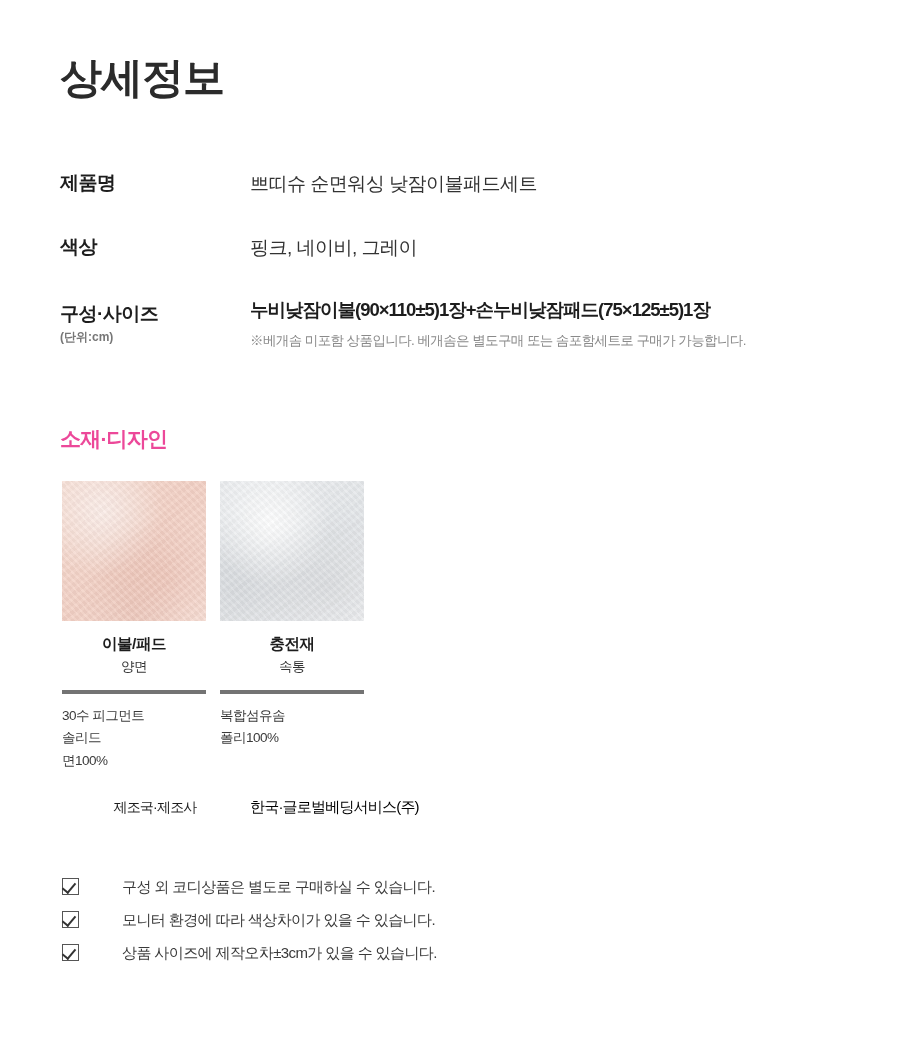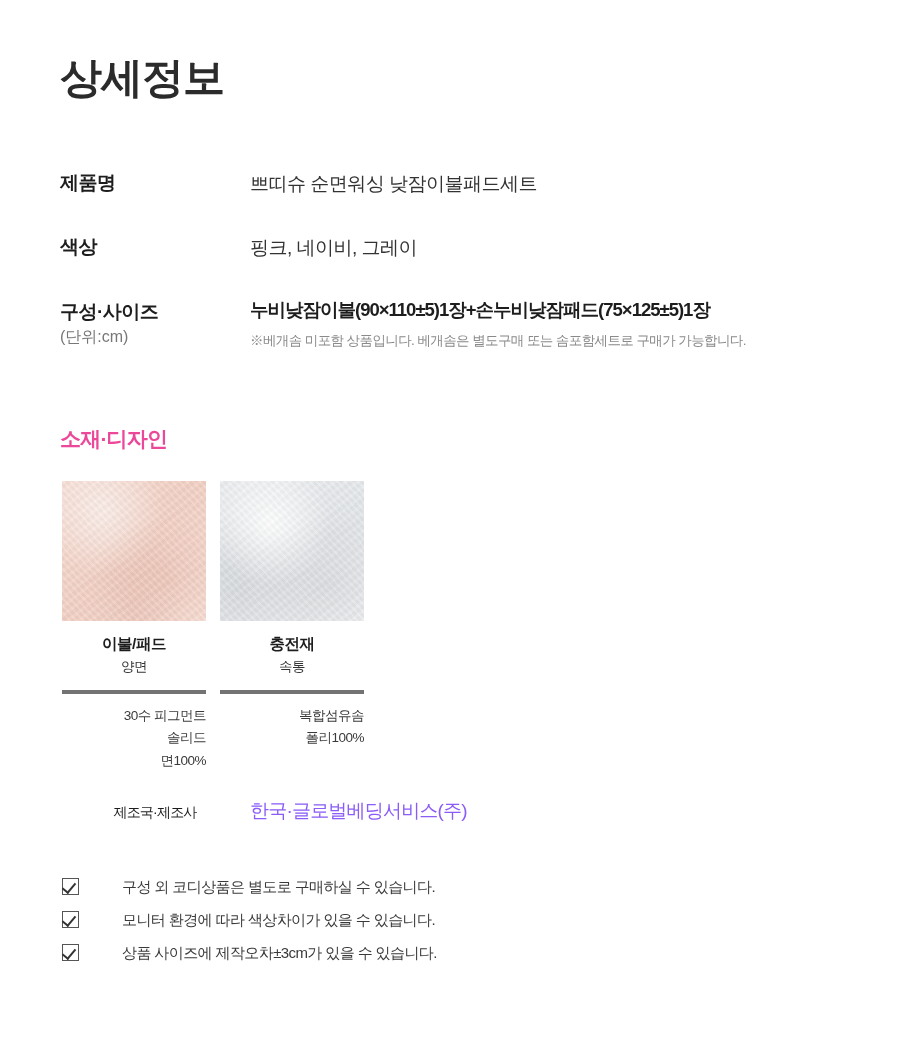--- a/index.html
+++ b/index.html
@@ -50,22 +50,22 @@
     width: 190px;
     flex: 0 0 190px;
     font-size: 19px;
     font-weight: bold;
     color: #1d1d1d;
     letter-spacing: -0.5px;
     line-height: 1.3;
   }
   .spec-label .unit {
     display: block;
-    font-size: 16px;
-    font-weight: normal;
+    font-size: 12px;
+    font-weight: bold;
     color: #777777;
     margin-top: 3px;
     letter-spacing: 0;
   }
   .spec-value {
     flex: 1;
     font-size: 19px;
     color: #333333;
     letter-spacing: -0.5px;
     line-height: 1.35;
@@ -148,21 +148,21 @@
     line-height: 1.35;
   }
   .swatch-sub {
     font-size: 13.5px;
     color: #333333;
     letter-spacing: -0.5px;
     line-height: 1.5;
     margin-top: 2px;
   }
   .swatch-detail {
-    text-align: right;
+    text-align: left;
     padding-top: 11px;
     font-size: 13.5px;
     color: #3a3a3a;
     letter-spacing: -0.5px;
     line-height: 1.65;
   }
 
   
   .maker-row {
     position: absolute;
@@ -174,22 +174,22 @@
   .maker-label {
     width: 190px;
     flex: 0 0 190px;
     font-size: 14px;
     font-weight: normal;
     color: #1d1d1d;
     letter-spacing: -0.8px;
     text-align: center;
   }
   .maker-value {
-    font-size: 19px;
-    color: #8b5cf6;
+    font-size: 15px;
+    color: #000000;
     letter-spacing: -0.8px;
   }
 
   
   .notes {
     position: absolute;
     left: 62px;
     top: 876px;
   }
   .note-item {

